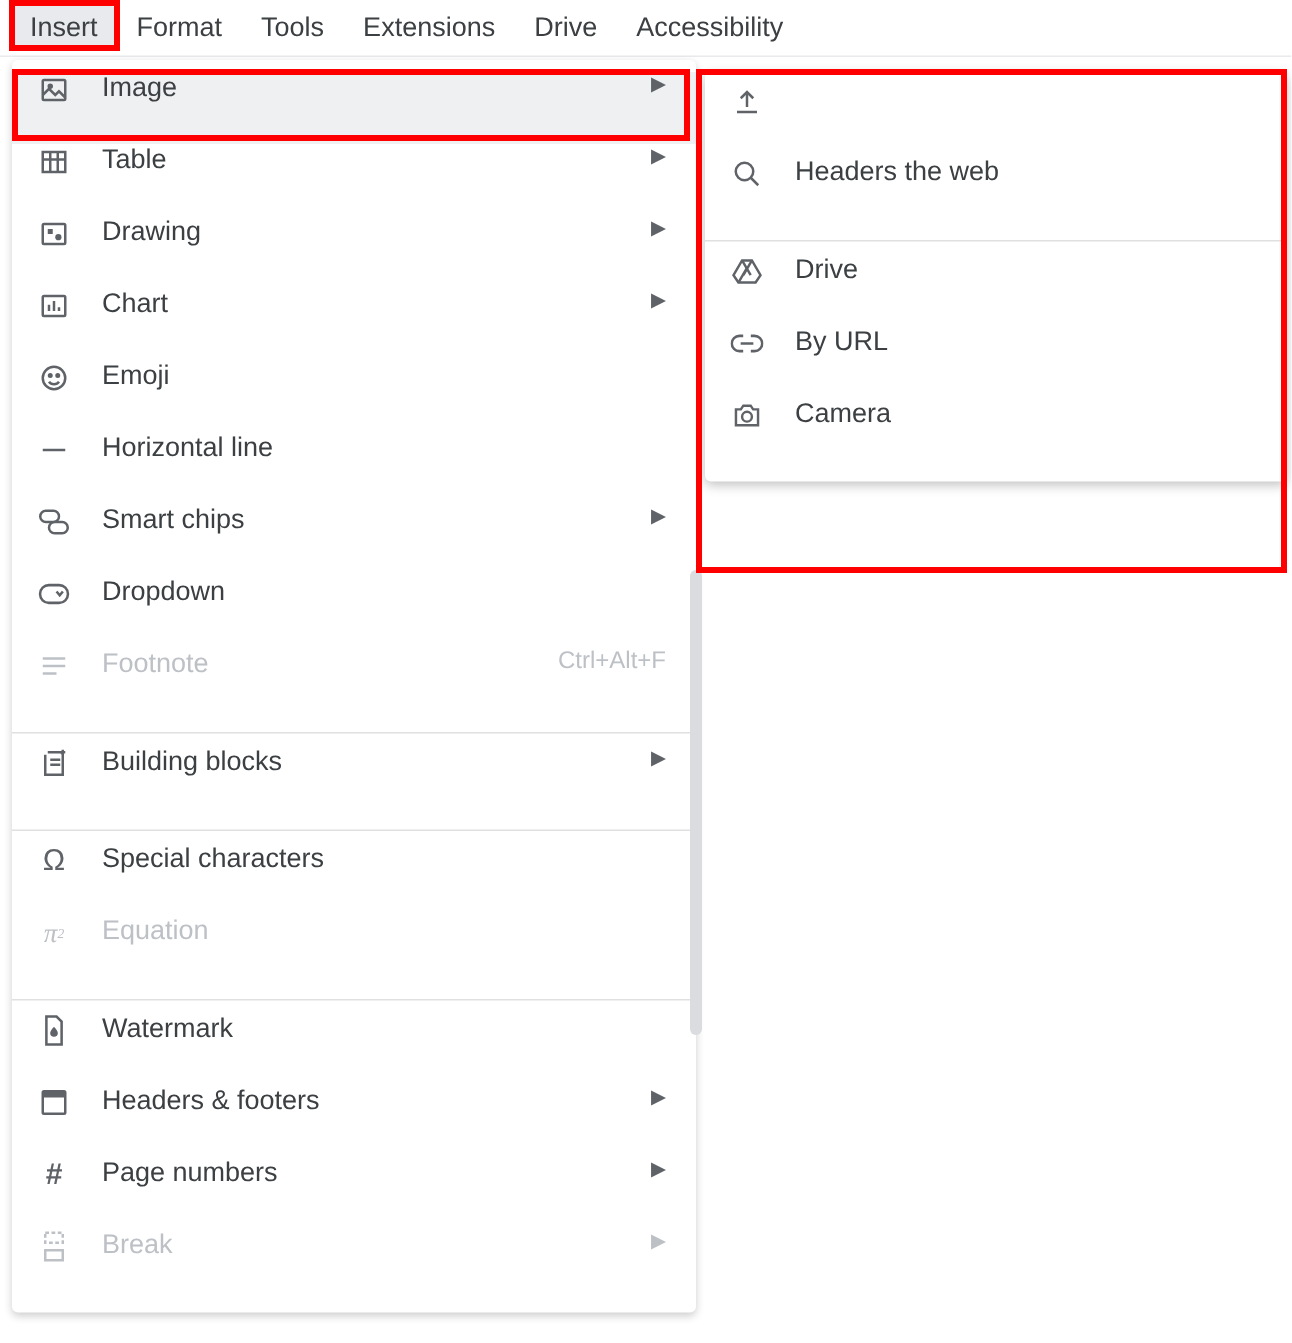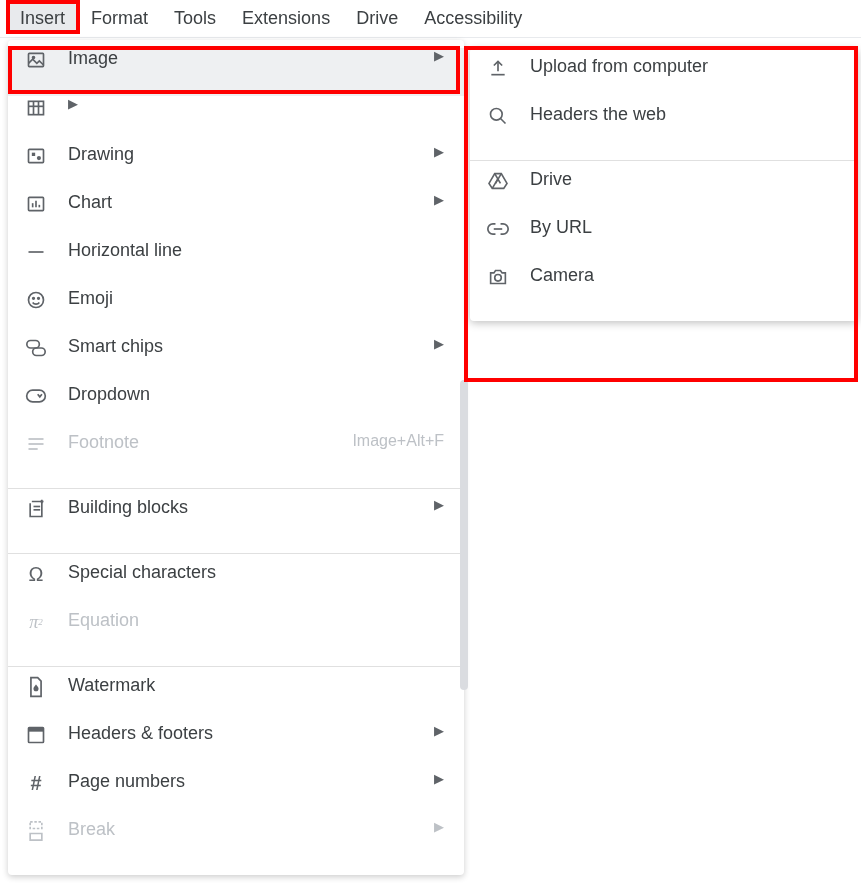--- a/index.html
+++ b/index.html
@@ -148,20 +148,21 @@
 
   <div class="menu-row">
     <span class="icon-slot">
       <svg width="20" height="20" viewBox="0 0 24 24" fill="none" stroke="currentColor" stroke-width="2">
           <rect x="3" y="4" width="18" height="16"></rect>
           <line x1="3" y1="10" x2="21" y2="10"></line>
           <line x1="9" y1="4" x2="9" y2="20"></line>
           <line x1="15" y1="4" x2="15" y2="20"></line>
         </svg>
     </span>
+    <span class="label">Table</span>
     <span class="chev">▶</span>
   </div>
 
   <div class="menu-row">
     <span class="icon-slot">
       <svg width="20" height="20" viewBox="0 0 24 24" fill="none" stroke="currentColor" stroke-width="2">
           <rect x="3" y="4" width="18" height="16" rx="1"></rect>
           <rect x="7" y="8" width="4" height="4" fill="currentColor" stroke="none"></rect>
           <circle cx="15.5" cy="14.5" r="2.5" fill="currentColor" stroke="none"></circle>
         </svg>
@@ -178,41 +179,41 @@
           <line x1="12" y1="16" x2="12" y2="8"></line>
           <line x1="16" y1="16" x2="16" y2="13"></line>
         </svg>
     </span>
     <span class="label">Chart</span>
     <span class="chev">▶</span>
   </div>
 
   <div class="menu-row">
     <span class="icon-slot">
-      <svg width="20" height="20" viewBox="0 0 24 24" stroke="currentColor" stroke-width="2">
-          <line x1="3" y1="12" x2="21" y2="12"></line>
-        </svg>
-    </span>
-    <span class="label">Horizontal line</span>
-  </div>
-
-  <div class="menu-row">
-    <span class="icon-slot">
       <svg width="20" height="20" viewBox="0 0 24 24" fill="none" stroke="currentColor" stroke-width="2">
           <circle cx="12" cy="12" r="9"></circle>
           <circle cx="9" cy="10" r="1" fill="currentColor"></circle>
           <circle cx="15" cy="10" r="1" fill="currentColor"></circle>
           <path d="M8 15c1 1.5 2.5 2 4 2s3-.5 4-2"></path>
         </svg>
     </span>
     <span class="label">Emoji</span>
   </div>
 
   <div class="menu-row">
     <span class="icon-slot">
+      <svg width="20" height="20" viewBox="0 0 24 24" stroke="currentColor" stroke-width="2">
+          <line x1="3" y1="12" x2="21" y2="12"></line>
+        </svg>
+    </span>
+    <span class="label">Horizontal line</span>
+  </div>
+
+  <div class="menu-row">
+    <span class="icon-slot">
       <svg width="22" height="20" viewBox="0 0 26 24" fill="none" stroke="currentColor" stroke-width="2">
           <rect x="2" y="3" width="15" height="9" rx="4.5"></rect>
           <rect x="9" y="12" width="15" height="9" rx="4.5"></rect>
         </svg>
     </span>
     <span class="label">Smart chips</span>
     <span class="chev">▶</span>
   </div>
 
   <div class="menu-row">
@@ -227,21 +228,21 @@
 
   <div class="menu-row disabled">
     <span class="icon-slot">
       <svg width="20" height="18" viewBox="0 0 24 20" stroke="currentColor" stroke-width="2">
           <line x1="3" y1="4" x2="21" y2="4"></line>
           <line x1="3" y1="10" x2="21" y2="10"></line>
           <line x1="3" y1="16" x2="14" y2="16"></line>
         </svg>
     </span>
     <span class="label">Footnote</span>
-    <span class="shortcut">Image+Alt+F</span>
+    <span class="shortcut">Ctrl+Alt+F</span>
   </div>
 
   <div class="sep"></div>
 
   <div class="menu-row">
     <span class="icon-slot">
       <svg width="20" height="20" viewBox="0 0 24 24" fill="none" stroke="currentColor" stroke-width="2">
           <path d="M7 3h12v18H5V5"></path>
           <line x1="9" y1="9" x2="17" y2="9"></line>
           <line x1="9" y1="13" x2="17" y2="13"></line>
@@ -311,21 +312,20 @@
 <div class="submenu">
 
   <div class="menu-row">
     <span class="icon-slot">
       <svg width="20" height="20" viewBox="0 0 24 24" fill="none" stroke="currentColor" stroke-width="2">
           <line x1="12" y1="16" x2="12" y2="4"></line>
           <polyline points="7 9 12 4 17 9"></polyline>
           <line x1="4" y1="20" x2="20" y2="20"></line>
         </svg>
     </span>
-    <span class="label">Upload from computer</span>
   </div>
 
   <div class="menu-row">
     <span class="icon-slot">
       <svg width="20" height="20" viewBox="0 0 24 24" fill="none" stroke="currentColor" stroke-width="2">
           <circle cx="10" cy="10" r="7"></circle>
           <line x1="21" y1="21" x2="15" y2="15"></line>
         </svg>
     </span>
     <span class="label">Headers the web</span>

